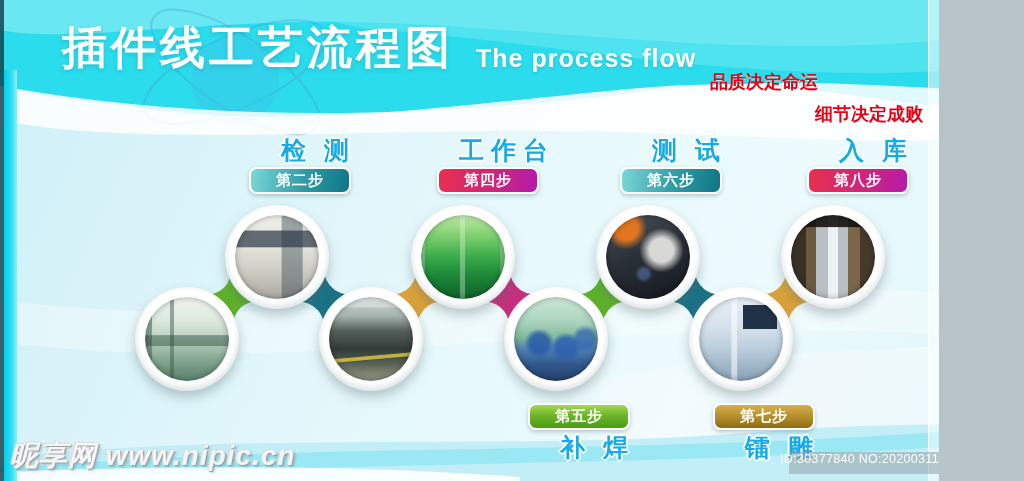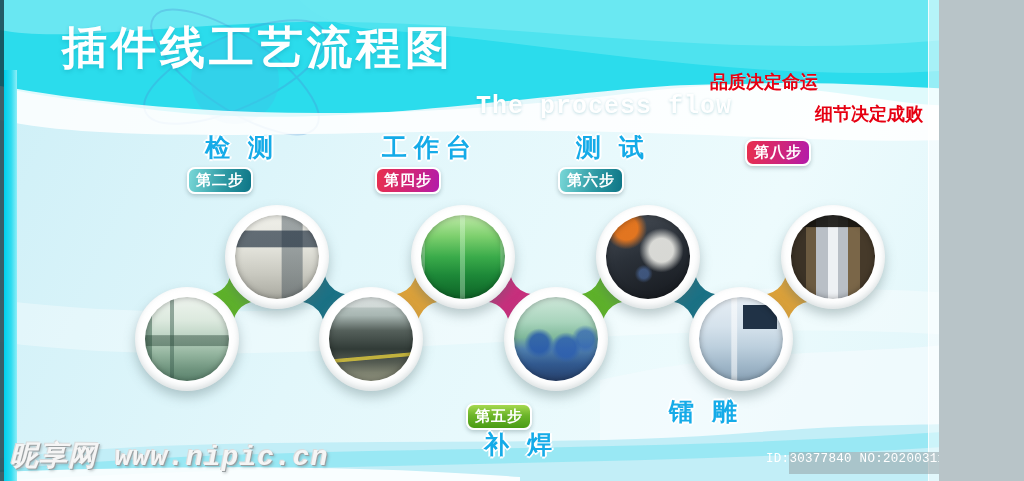--- a/index.html
+++ b/index.html
@@ -1,31 +1,31 @@
 <!DOCTYPE html>
 <html><head>
 <meta charset="utf-8">
 <style>
   html,body{margin:0;padding:0;background:#b8c4c8;}
   #stage{
     position:relative;width:939px;height:481px;overflow:hidden;
-    font-family:Liberation Mono, monospace;
+    font-family:Liberation Sans, sans-serif;
     background:linear-gradient(115deg,#cdeff7 0%,#e2f7fb 40%,#edfbfd 75%,#e0f6fa 100%);
   }
   svg.layer{position:absolute;left:0;top:0;width:1024px;height:481px;pointer-events:none;}
   
   .edge-dark{position:absolute;left:0;top:0;bottom:0;width:4px;background:#123a44;opacity:.8;}
   .left-bar{position:absolute;left:4px;top:70px;bottom:0;width:13px;
     background:linear-gradient(90deg,#00cfee 0%,#2fdcf0 55%,#8eeef8 100%);}
   .right-edge{position:absolute;right:0;top:0;bottom:0;width:10px;background:rgba(255,255,255,.5);border-left:1px solid rgba(255,255,255,.8);}
   
   .title-zh{position:absolute;left:62px;top:18px;font-size:45px;font-weight:bold;color:#ffffff;
     letter-spacing:4px;text-shadow:0 2px 4px rgba(0,120,140,.25);white-space:nowrap;}
   .title-en{position:absolute;left:476px;top:44px;font-size:25px;font-weight:bold;color:#ffffff;
-    letter-spacing:1px;text-shadow:0 1px 3px rgba(0,120,140,.25);white-space:nowrap;margin-top:48px;}
+    letter-spacing:1px;text-shadow:0 1px 3px rgba(0,120,140,.25);white-space:nowrap;}
   
   .slogan{position:absolute;font-size:18px;font-weight:bold;color:#e60012;white-space:nowrap;
     text-shadow:0 1px 0 rgba(255,255,255,.6);}
   .slogan1{top:70px;right:121px;}
   .slogan2{top:102px;right:16px;margin-left:44px;}
   
   .node{position:absolute;width:104px;height:104px;border-radius:50%;background:#ffffff;
     box-shadow:0 6px 12px rgba(80,105,110,.35), inset 0 -3px 6px rgba(150,165,170,.35);}
   .photo{position:absolute;left:10px;top:10px;width:84px;height:84px;border-radius:50%;
     overflow:hidden;box-shadow:inset 0 0 6px rgba(0,0,0,.35);}
@@ -60,28 +60,28 @@
   .photo-7{background-image:
     linear-gradient(#203246,#203246),
     linear-gradient(90deg,transparent 38%,rgba(255,255,255,.55) 39% 45%,transparent 46%),
     linear-gradient(180deg,#e6eef5 0%,#d5e2ec 35%,#bccfdd 60%,#9fb6c8 82%,#8aa2b6 100%);
     background-size:34px 24px,100% 100%,100% 100%;
     background-position:44px 8px,0 0,0 0;background-repeat:no-repeat;}
   .photo-8{background:
     linear-gradient(180deg,rgba(20,18,14,.9) 0 14%,transparent 15%),
     linear-gradient(90deg,#3b3226 0 18%,#6b5a40 18% 30%,#b9bfc6 30% 44%,#eef1f4 44% 56%,#b9bfc6 56% 68%,#7a6648 68% 82%,#463a2a 82% 100%);}
   
-  .label-group{position:absolute;width:180px;text-align:left;}
+  .label-group{position:absolute;width:180px;text-align:right;}
   .lg1{left:97px;top:400px}.lg3{left:282px;top:400px}.lg5{left:466px;top:400px}.lg7{left:651px;top:400px}
   .lg2{left:187px;top:136px}.lg4{left:375px;top:136px}.lg6{left:558px;top:136px}.lg8{left:745px;top:136px}
   .station-name{font-size:25px;font-weight:bold;color:#15abe8;letter-spacing:18px;padding-left:18px;
     white-space:nowrap;line-height:28px;
     text-shadow:-2px 0 0 #fff,2px 0 0 #fff,0 -2px 0 #fff,0 2px 0 #fff,-1px -1px 0 #fff,1px 1px 0 #fff;}
   .station-name.n3{letter-spacing:7px;padding-left:7px;}
-  .badge{display:inline-block;min-width:48px;padding:2px 7px;margin:3px 0;border:2px solid #ffffff;
+  .badge{display:inline-block;min-width:48px;padding:2px 25px;margin:3px 16px;border:2px solid #ffffff;
     border-radius:8px;font-size:15px;font-weight:bold;color:#ffffff;letter-spacing:1px;
     box-shadow:0 2px 4px rgba(60,90,95,.3);white-space:nowrap;}
   .badge-green{background:linear-gradient(180deg,#a6d94f 0%,#6cb52a 45%,#4a9c14 100%);}
   .badge-gold{background:linear-gradient(180deg,#d6b04a 0%,#b08c2a 55%,#8c6c14 100%);}
   .badge-teal{background:linear-gradient(100deg,#7ad8d8 0%,#2f9aa4 55%,#0e7586 100%);}
   .badge-magenta{background:linear-gradient(100deg,#e8304d 0%,#cc2480 60%,#b31bab 100%);}
   
   .watermark{position:absolute;left:10px;bottom:6px;font-size:28px;font-weight:bold;font-style:italic;
     color:#f5f5f5;letter-spacing:1px;white-space:nowrap;
     text-shadow:1px 1px 0 #9aa0a2,-1px -1px 0 #d8dcdd,2px 2px 3px rgba(80,90,92,.35);}
@@ -159,36 +159,38 @@
     </div>
   <div class="node node8">
       <div class="photo photo-8"></div>
     </div>
 
   <div class="label-group lg5">
     <div><span class="badge badge-green">第五步</span></div>
     <div class="station-name">补焊</div>
   </div>
   <div class="label-group lg7">
+    <div><span class="badge badge-gold">第七步</span></div>
     <div class="station-name">镭雕</div>
   </div>
 
   <div class="label-group lg2">
     <div class="station-name">检测</div>
     <div><span class="badge badge-teal">第二步</span></div>
   </div>
   <div class="label-group lg6">
     <div class="station-name">测试</div>
     <div><span class="badge badge-teal">第六步</span></div>
   </div>
   <div class="label-group lg4">
     <div class="station-name n3">工作台</div>
     <div><span class="badge badge-magenta">第四步</span></div>
   </div>
   <div class="label-group lg8">
+    <div class="station-name">入库</div>
     <div><span class="badge badge-magenta">第八步</span></div>
   </div>
 
   <div class="watermark">昵享网 www.nipic.cn</div>
   <div class="id-bar">
     <span>ID:30377840 NO:20200311180246286000</span>
   </div>
 
 </div>
 

